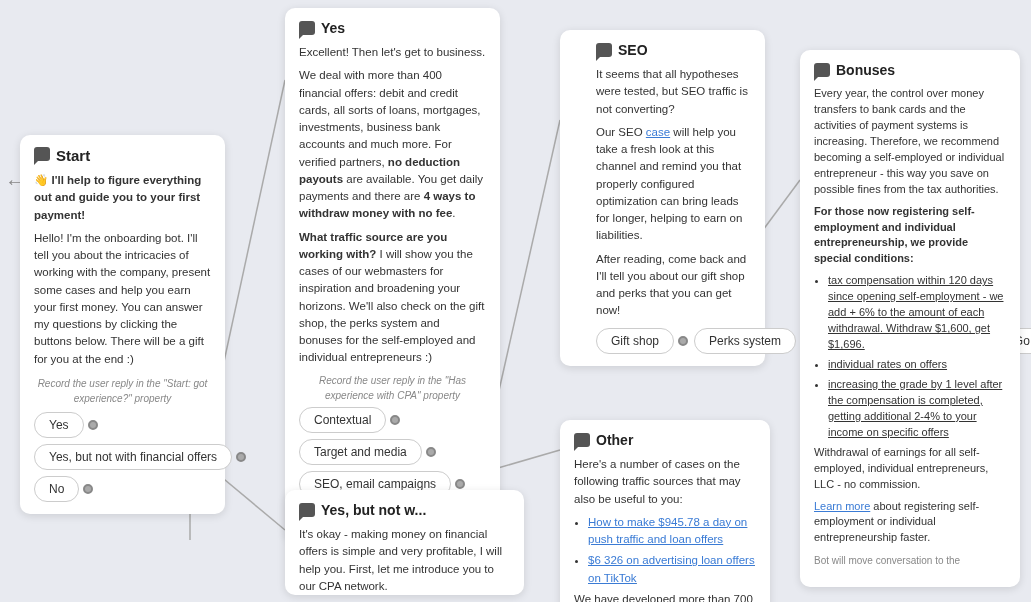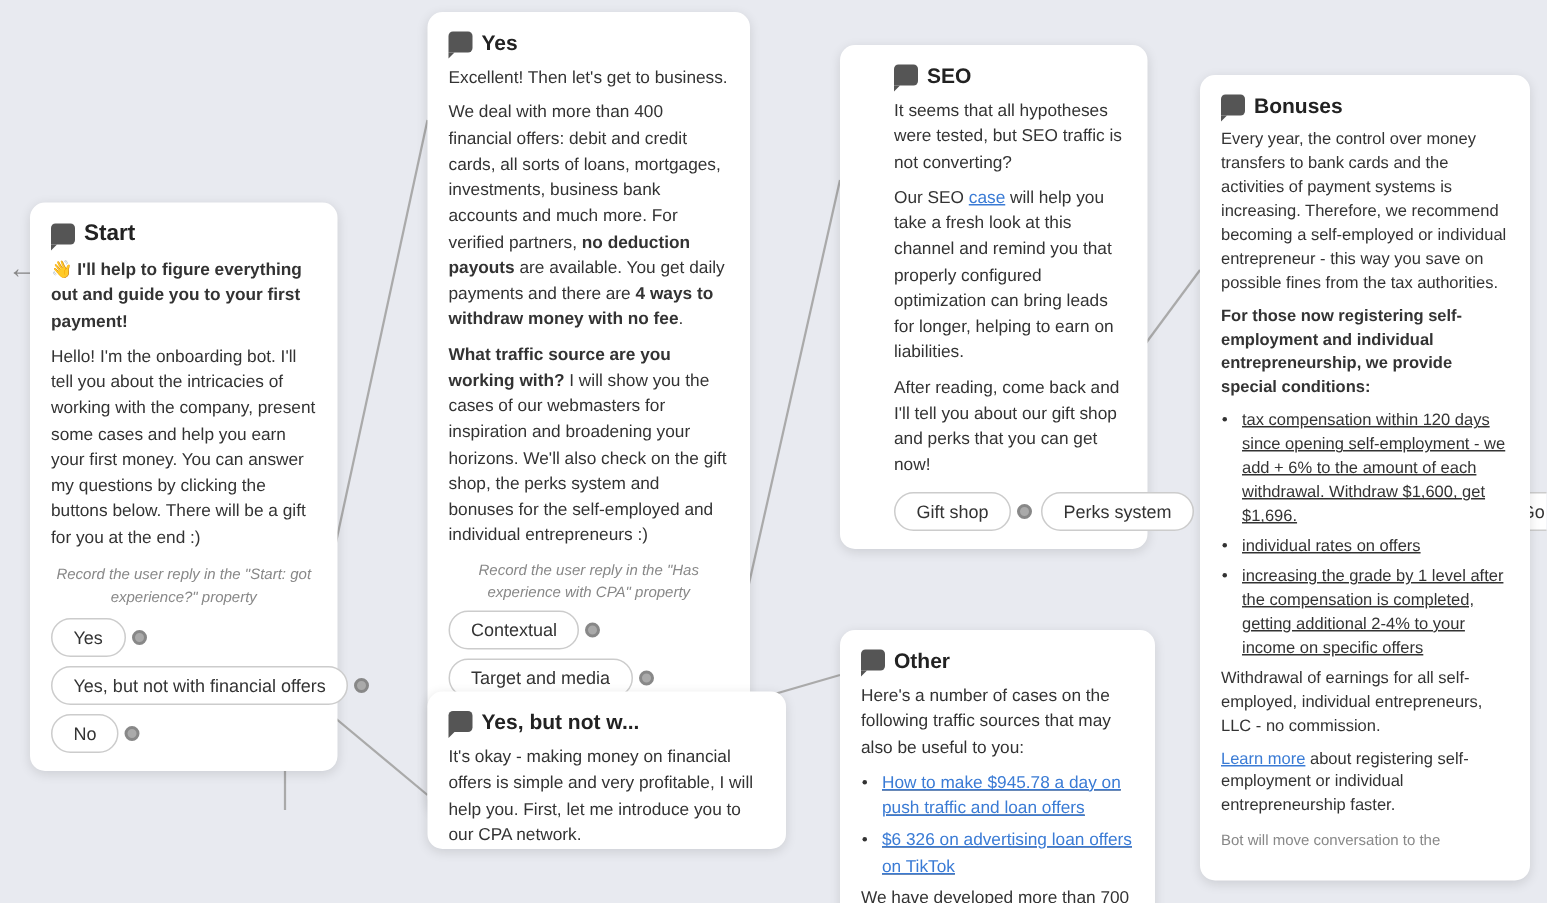--- a/index.html
+++ b/index.html
@@ -46,21 +46,21 @@
       line-height: 1.5;
     }
     .card-body p { margin-bottom: 6px; }
     .card-body strong { font-weight: 600; }
     .card-body a { color: #3a7bd5; text-decoration: underline; }
     .card-body ul { padding-left: 14px; text-decoration: underline; }
     .card-body ul li { margin-bottom: 4px; }
 
     
     .start-card { left: 20px; top: 135px; width: 205px; }
-    .start-header { display: flex; align-items: center; gap: 6px; margin-bottom: 8px; }
+    .start-header { display: flex; gap: 6px; margin-bottom: 8px; }
     .start-title { font-size: 15px; font-weight: 700; color: #222; }
     .record-note {
       font-size: 10px;
       color: #888;
       text-align: center;
       margin: 8px 0 6px;
       font-style: italic;
     }
 
     
@@ -91,21 +91,21 @@
       height: 10px;
       border-radius: 50%;
       background: #aaa;
       border: 2px solid #888;
       flex-shrink: 0;
     }
 
     
     .yes-card { left: 285px; top: 8px; width: 215px; }
     
-    .yesbut-card { left: 285px; top: 461px; width: 239px; height: 105px; overflow: hidden; }
+    .yesbut-card { left: 285px; top: 490px; width: 239px; height: 105px; overflow: hidden; }
     
     .seo-card { left: 560px; top: 30px; width: 205px; padding-left: 36px; }
     
     .other-card { left: 560px; top: 420px; width: 210px; }
     
     .bonuses-card { left: 800px; top: 50px; width: 220px; }
 
     .section-record-note {
       font-size: 10px;
       color: #888;

